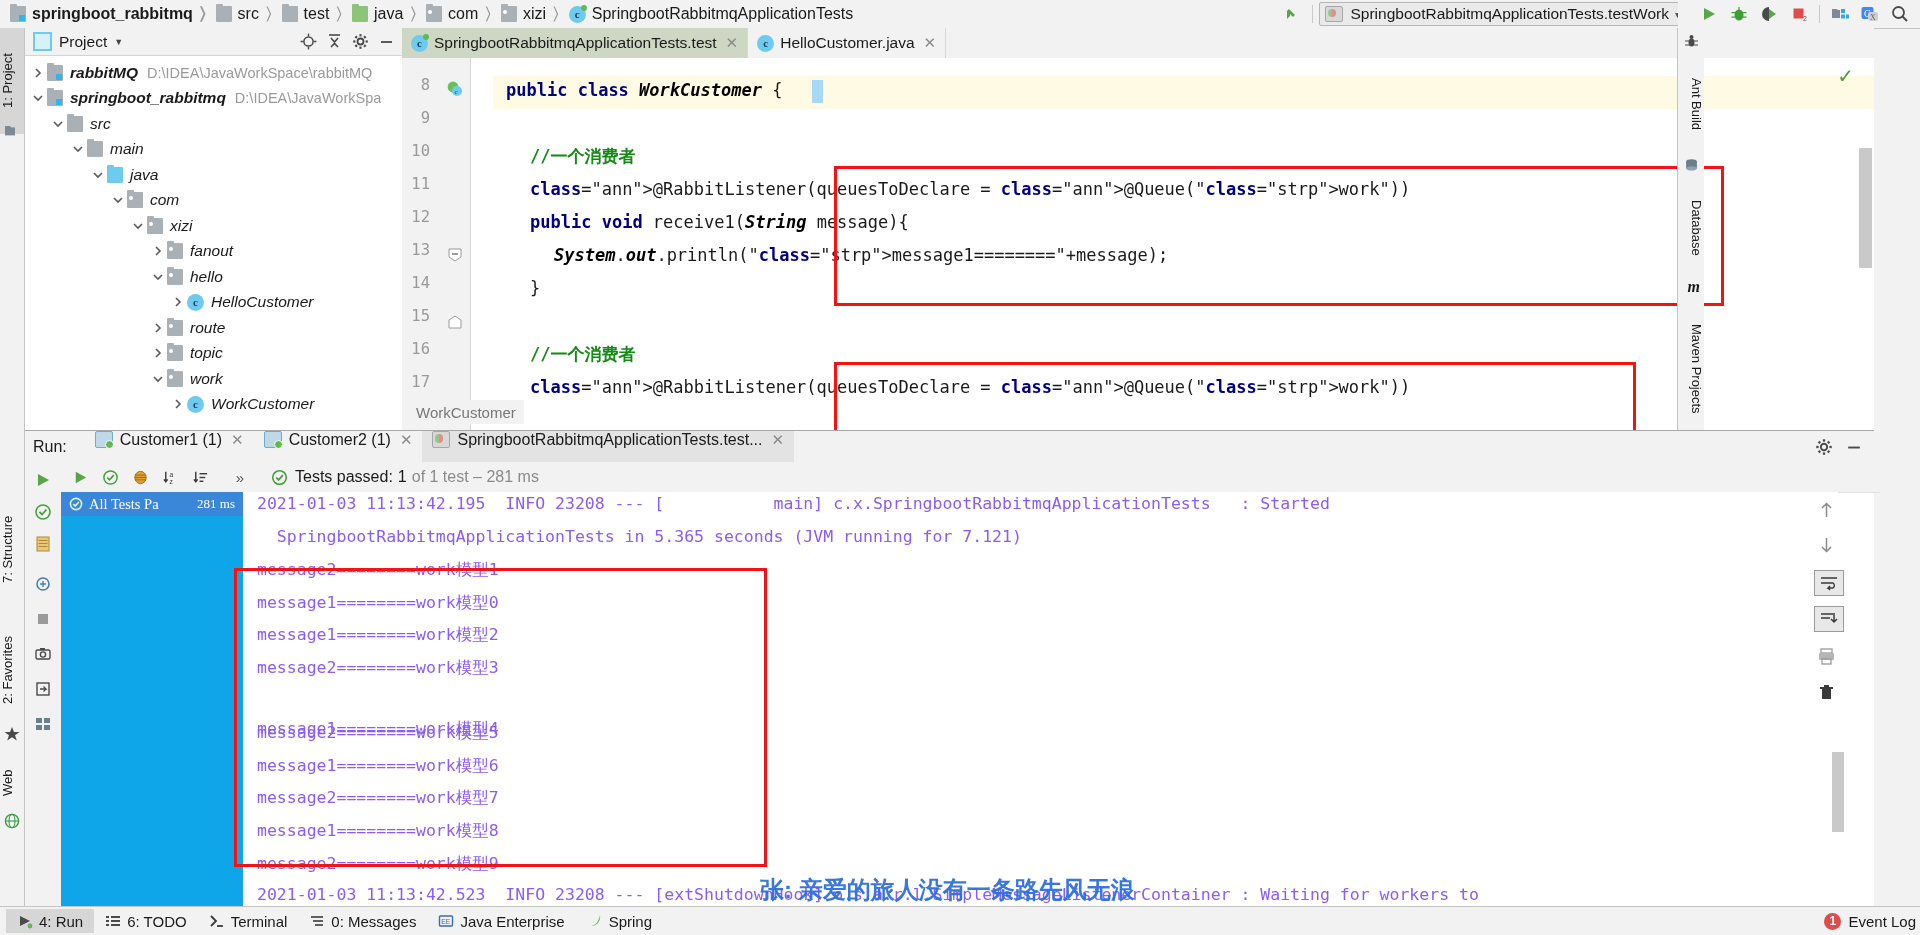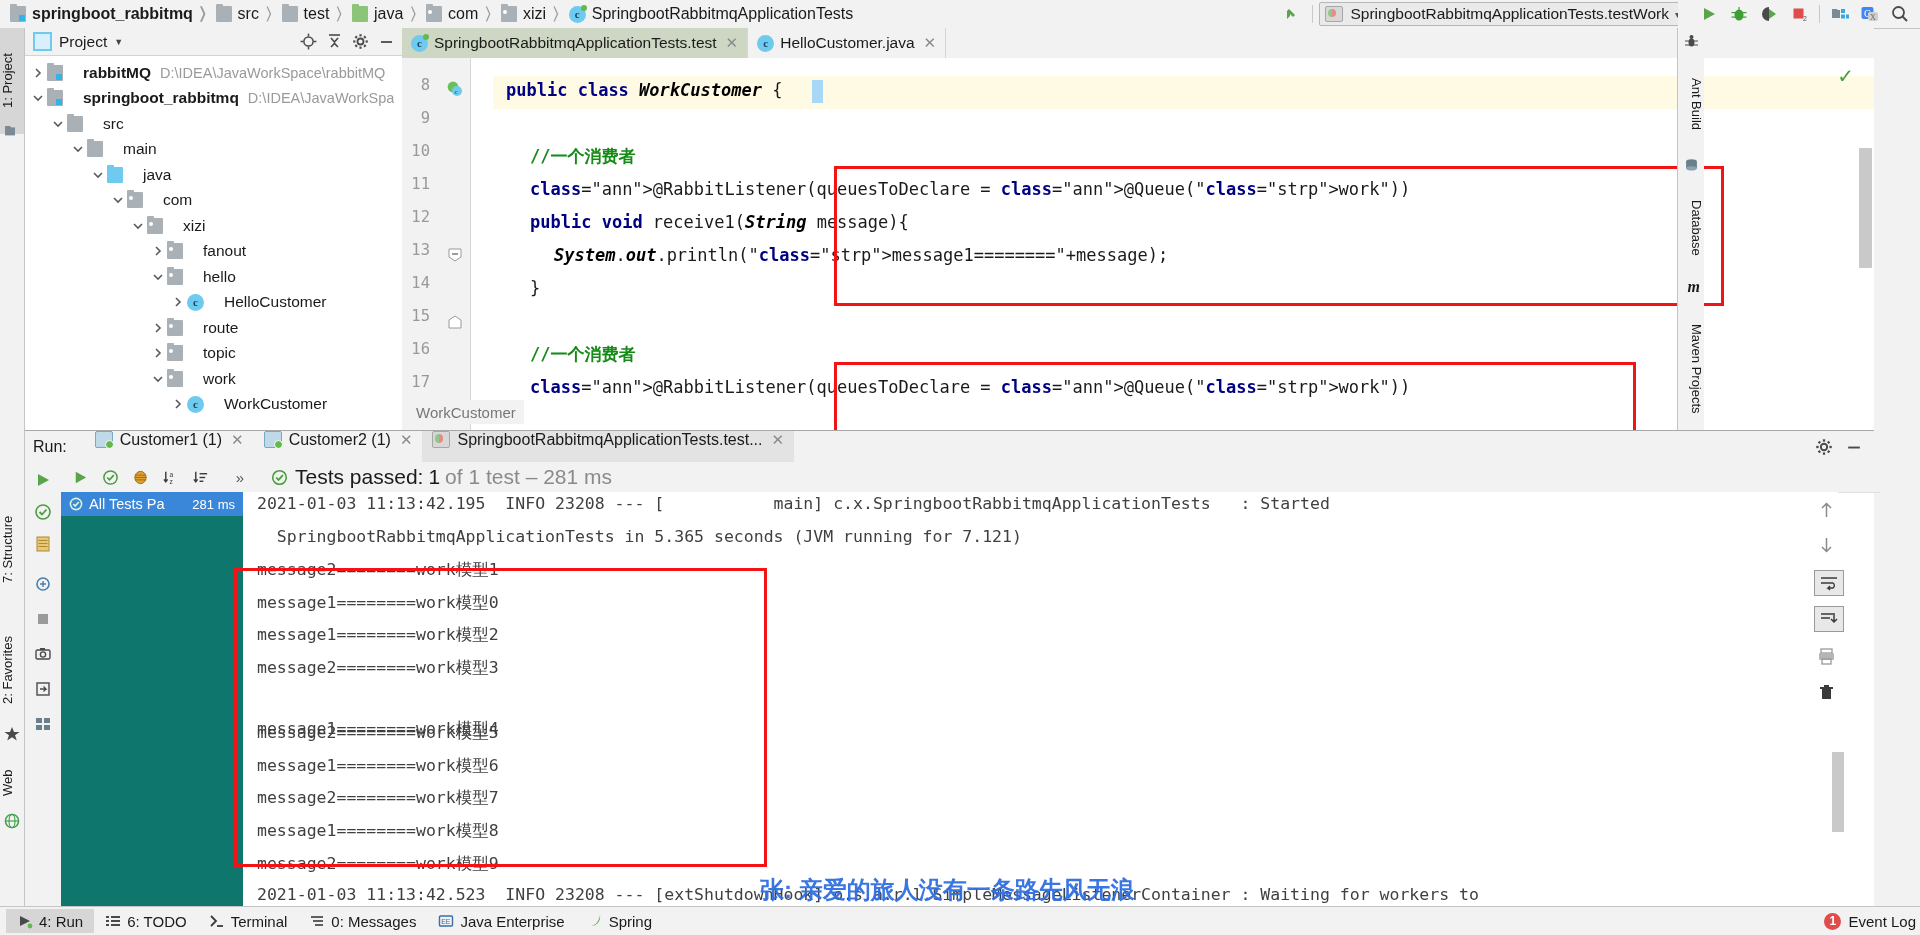--- a/index.html
+++ b/index.html
@@ -80,21 +80,21 @@
   .projhead .ph-ico{width:15px;height:15px;border:2px solid #6fcaf0;background:#d7f0fb;margin-right:7px;}
   .projhead .ph-title{font-size:15.5px;}
   .projhead .ph-caret{margin-left:7px;font-size:9px;color:#444;}
   .projhead .ph-tools{margin-left:auto;display:flex;align-items:center;gap:2px;}
   .ph-btn{width:24px;height:22px;display:flex;align-items:center;justify-content:center;cursor:pointer;}
 
   .tree{padding-top:4px;font-size:15.5px;overflow:hidden;height:372px;}
   .trow{display:flex;align-items:center;height:25.5px;white-space:nowrap;cursor:pointer;padding-left:4px;}
   .twig{width:18px;text-align:center;color:#555;font-size:12px;flex:none;}
   .twig svg{display:block;margin:0 auto;}
-  .tlabel{margin-left:14px;}
+  .tlabel{margin-left:1px;font-style:italic;}
   .tlabel.b{font-weight:bold;}
   .tpath{color:#9a9a9a;margin-left:9px;font-size:14.5px;overflow:hidden;}
 
   
   .editor{
     position:absolute;left:402px;top:28px;width:1472px;height:402px;
     background:#fff;
   }
   .tabsrow{height:30px;background:#f2f2f2;display:flex;align-items:stretch;border-bottom:1px solid #c9c9c9;}
   .etab{
@@ -168,33 +168,33 @@
   .runbody{position:absolute;left:0;top:31px;width:1849px;height:446px;background:#fff;}
   .runtoolbar{
     position:absolute;left:0;top:0;width:36px;height:446px;background:#f2f2f2;border-right:1px solid #d4d4d4;
   }
   .rtb{position:absolute;left:6px;width:24px;height:24px;cursor:pointer;display:flex;align-items:center;justify-content:center;}
   .testtopbar{
     position:absolute;left:36px;top:0;width:1813px;height:30px;background:#f2f2f2;
     display:flex;align-items:center;border-bottom:1px solid #e0e0e0;padding-left:6px;gap:4px;
   }
   .ttb{width:26px;height:24px;display:flex;align-items:center;justify-content:center;cursor:pointer;}
-  .teststatus{display:flex;align-items:center;font-size:21px;margin-left:14px;}
+  .teststatus{display:flex;align-items:center;font-size:16px;margin-left:14px;}
   .teststatus .muted{color:#8a8a8a;}
   .testtree{
-    position:absolute;left:36px;top:30px;width:182px;height:416px;background:#0f766e;border-right:1px solid #e0e0e0;
+    position:absolute;left:36px;top:30px;width:182px;height:416px;background:#0ea5e9;border-right:1px solid #e0e0e0;font-family:Liberation Serif, serif;
   }
   .tt-row{display:flex;align-items:center;height:24px;background:#3a87d9;color:#fff;font-size:14.5px;padding-left:8px;}
   .tt-row .ms{margin-left:auto;padding-right:8px;font-size:13px;}
   .console{
     position:absolute;left:218px;top:30px;width:1595px;height:416px;background:#fff;
     font-family:"DejaVu Sans Mono","Liberation Mono",monospace;font-size:16.5px;overflow:hidden;
   }
   .cline{position:absolute;left:14px;white-space:pre;}
-  .c-grey{color:#404040;}
+  .c-grey{color:#8b5cf6;}
   .con-scroll{position:absolute;right:3px;top:290px;width:12px;height:80px;background:#c9c9c9;}
   .con-redbox{position:absolute;border:3px solid #f21414;}
 
   
   .wm{position:absolute;color:#2f6fe0;font-weight:bold;text-align:center;white-space:nowrap;opacity:.95;}
 
   
   .statusbar{
     position:absolute;left:0;bottom:0;width:1920px;height:28px;background:#f2f2f2;
     border-top:1px solid #c4c4c4;display:flex;align-items:center;padding-left:6px;

